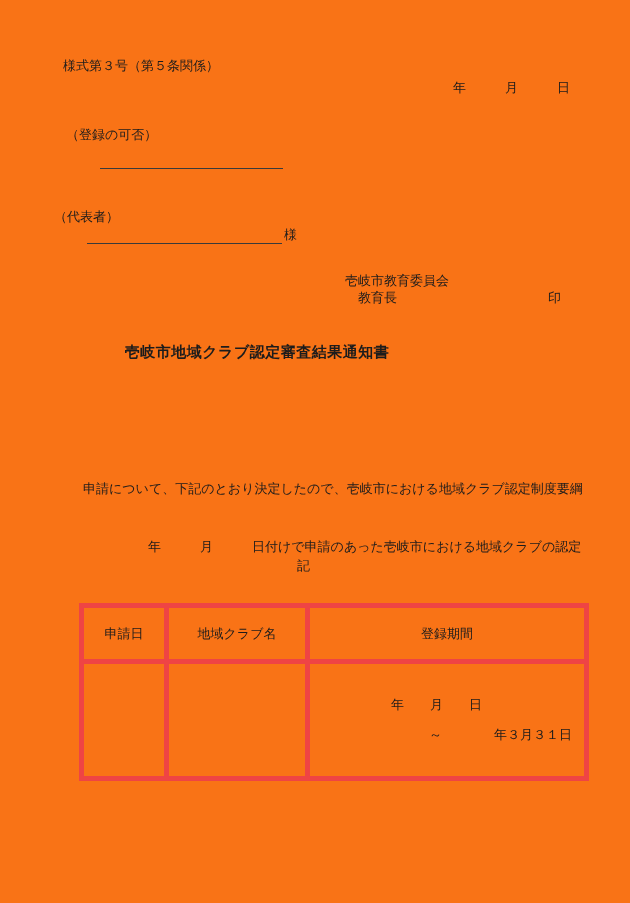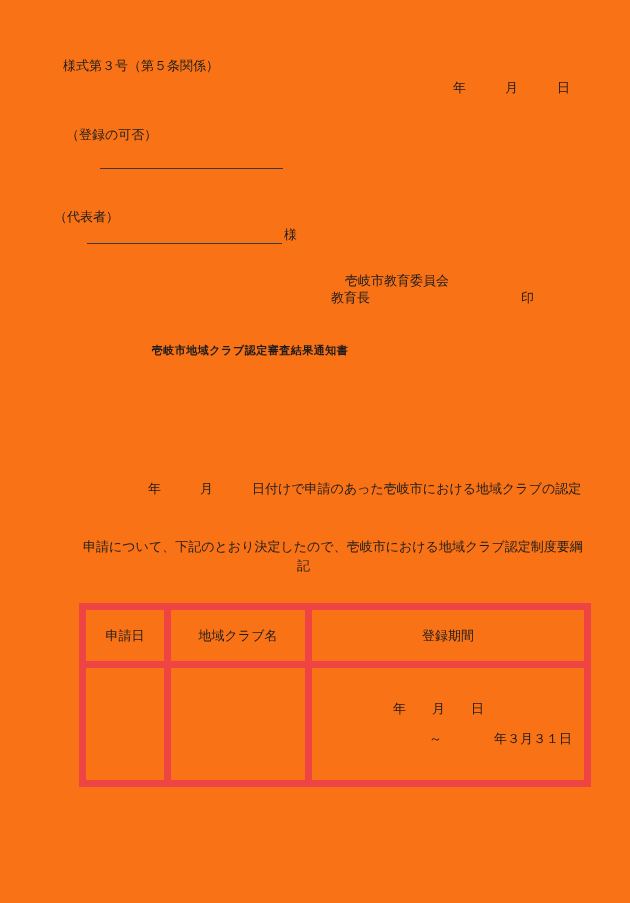--- a/index.html
+++ b/index.html
@@ -26,36 +26,36 @@
   .blank-line-1  { top: 168px; left: 100px; width: 183px; height: 0;
                    border-bottom: 1px solid #3a3a3a; }
 
   .rep-label     { top: 201px; left: 54px; margin-top: 7px; }
   .rep-row       { top: 226px; left: 87px; display: flex; align-items: flex-end; }
   .blank-line-2  { display: inline-block; width: 195px; height: 17px;
                    border-bottom: 1px solid #3a3a3a; }
   .honorific     { display: inline-block; padding-left: 2px; }
 
   .org-name      { top: 272px; left: 345px; }
-  .org-row       { top: 289px; left: 331px; width: 203px;
+  .org-row       { top: 289px; left: 358px; width: 203px;
                    display: flex; justify-content: space-between; text-align: right; }
 
-  .doc-title     { top: 343px; left: 0; width: 500px; text-align: center;
-                   font-weight: bold; font-size: 11px; letter-spacing: 0.5px; }
+  .doc-title     { top: 343px; left: 7px; width: 500px; text-align: center;
+                   font-weight: bold; font-size: 15px; letter-spacing: 0.5px; }
 
   .body-para     { top: 444px; left: 83px; width: 500px; }
   .body-para div { line-height: 26px; white-space: pre; }
 
   .note-marker   { top: 557px; left: 297px; }
 
   .result-table  { position: absolute; top: 603px; left: 79px;
                    border-collapse: collapse; table-layout: fixed;
                    border: 2px solid #000; }
   .result-table th, .result-table td {
-                   border: 7px solid #ef4444; font-weight: normal;
+                   border: 5px solid #ef4444; font-weight: normal;
                    font-size: 13px; padding: 12px; }
   .result-table th { height: 27px; text-align: center; }
   .result-table td { height: 88px; vertical-align: middle; }
   .col-date      { width: 85px; }
   .col-approval  { width: 141px; }
   .col-period    { width: 279px; }
   .period-line   { line-height: 30px; white-space: pre; }
   .period-line.l1 { padding-left: 69px; }
   .period-line.l2 { padding-left: 91px; text-align: right; }
 </style>
@@ -82,22 +82,22 @@
   <div class="abs org-name">壱岐市教育委員会</div>
 
   <div class="abs org-row">
     <span>教育長</span>
     <span>印</span>
   </div>
 
   <div class="abs doc-title">壱岐市地域クラブ認定審査結果通知書</div>
 
   <div class="abs body-para">
+    <div>申請について、下記のとおり決定したので、壱岐市における地域クラブ認定制度要綱</div>
     <div>　　　　　年　　　月　　　日付けで申請のあった壱岐市における地域クラブの認定</div>
-    <div>申請について、下記のとおり決定したので、壱岐市における地域クラブ認定制度要綱</div>
   </div>
 
   <div class="abs note-marker">記</div>
 
   <table class="result-table">
     <colgroup>
       <col class="col-date">
       <col class="col-approval">
       <col class="col-period">
     </colgroup>

